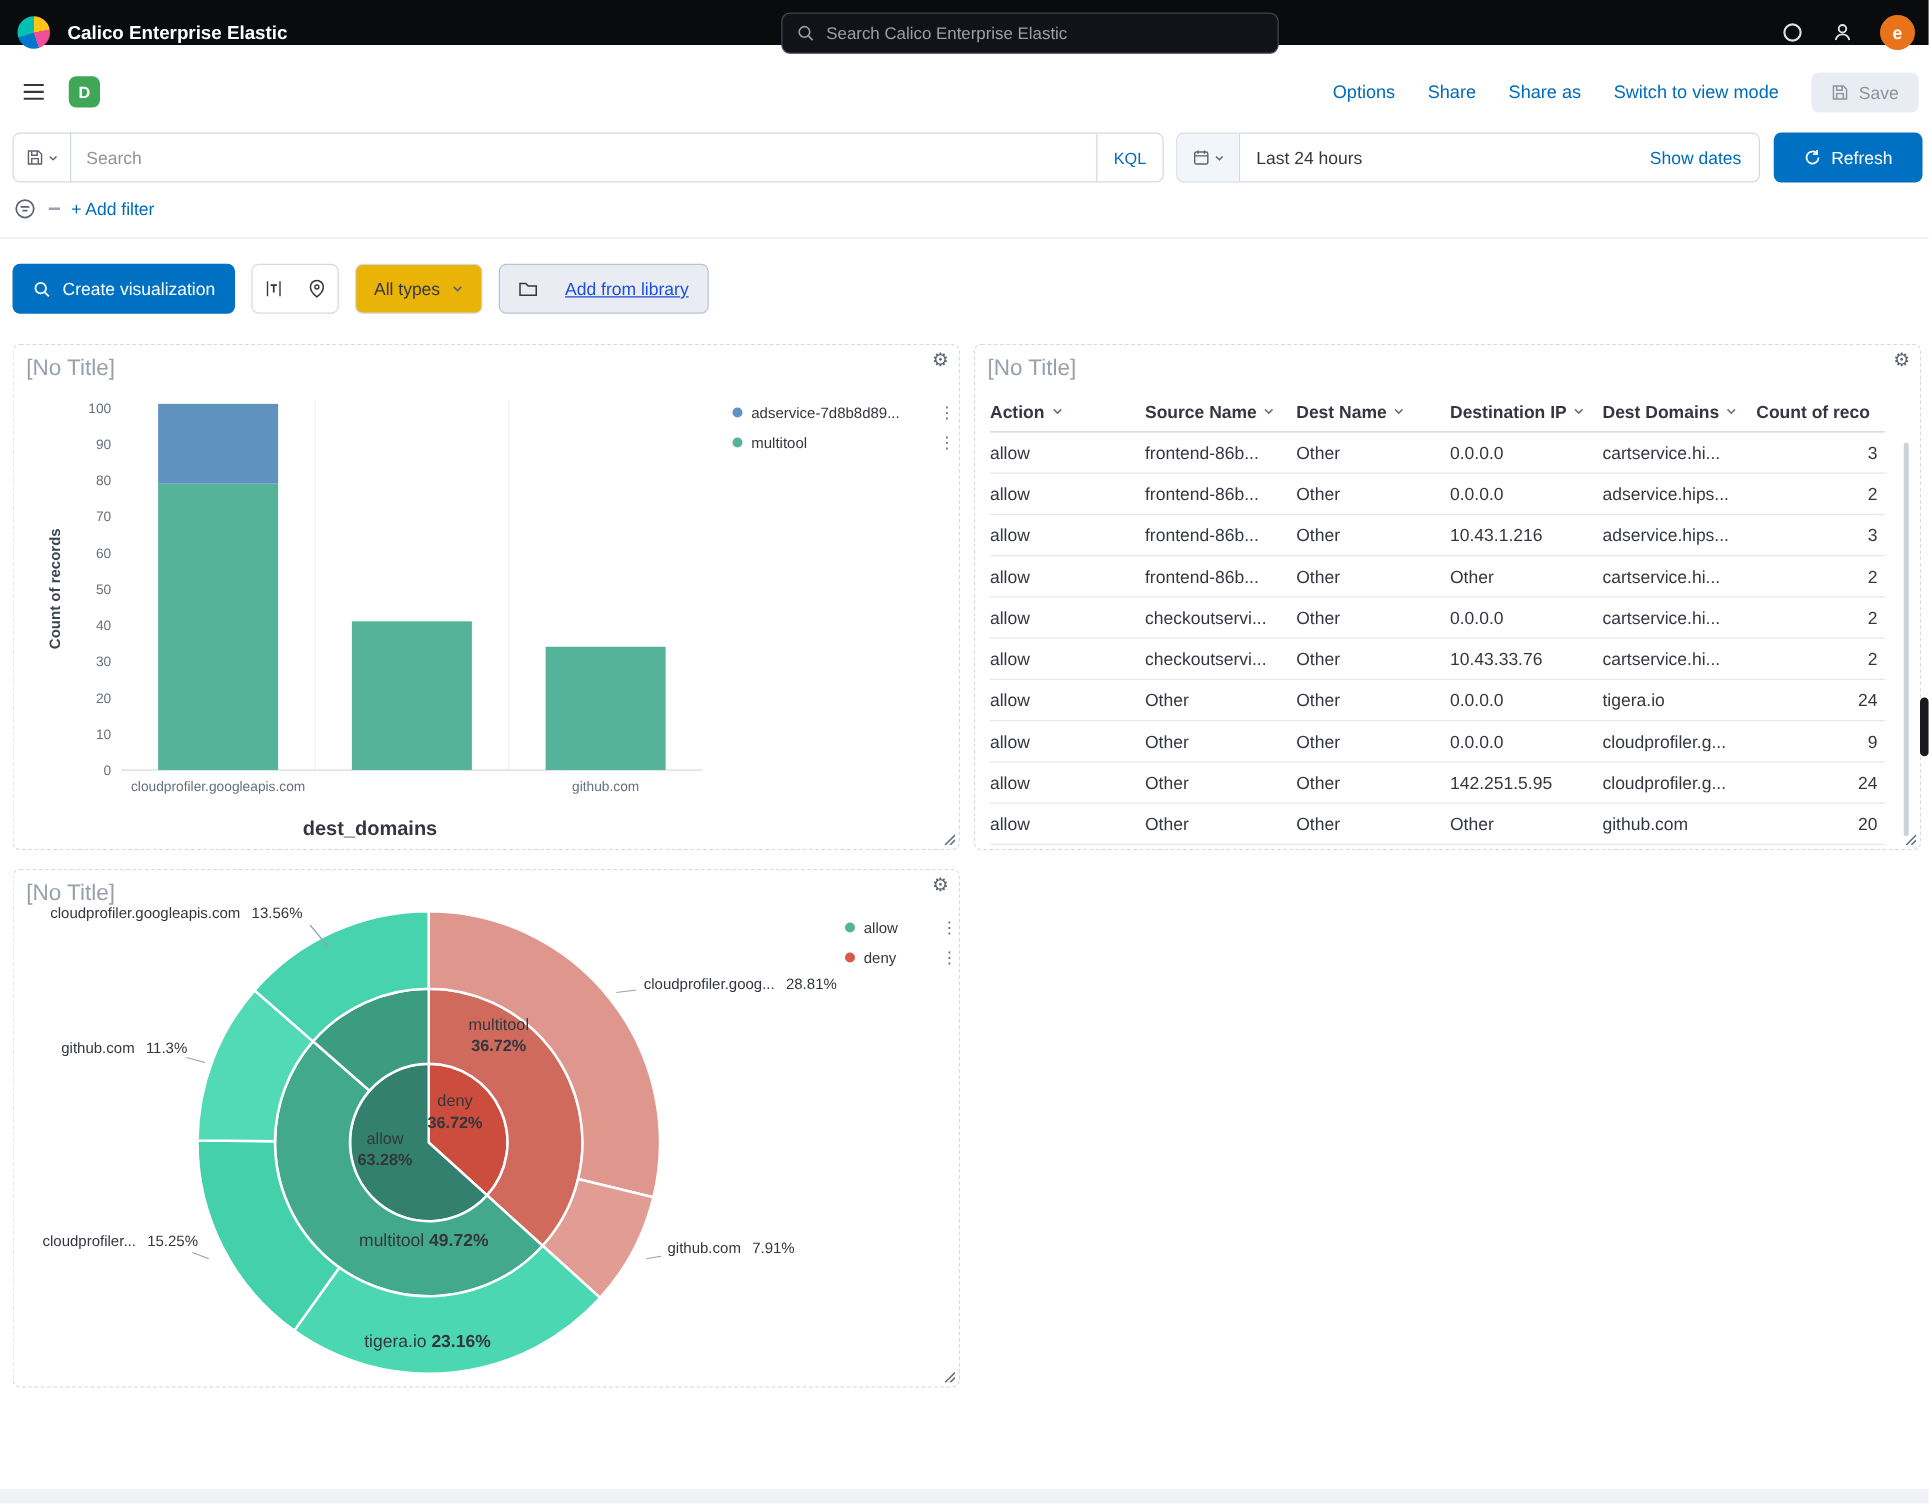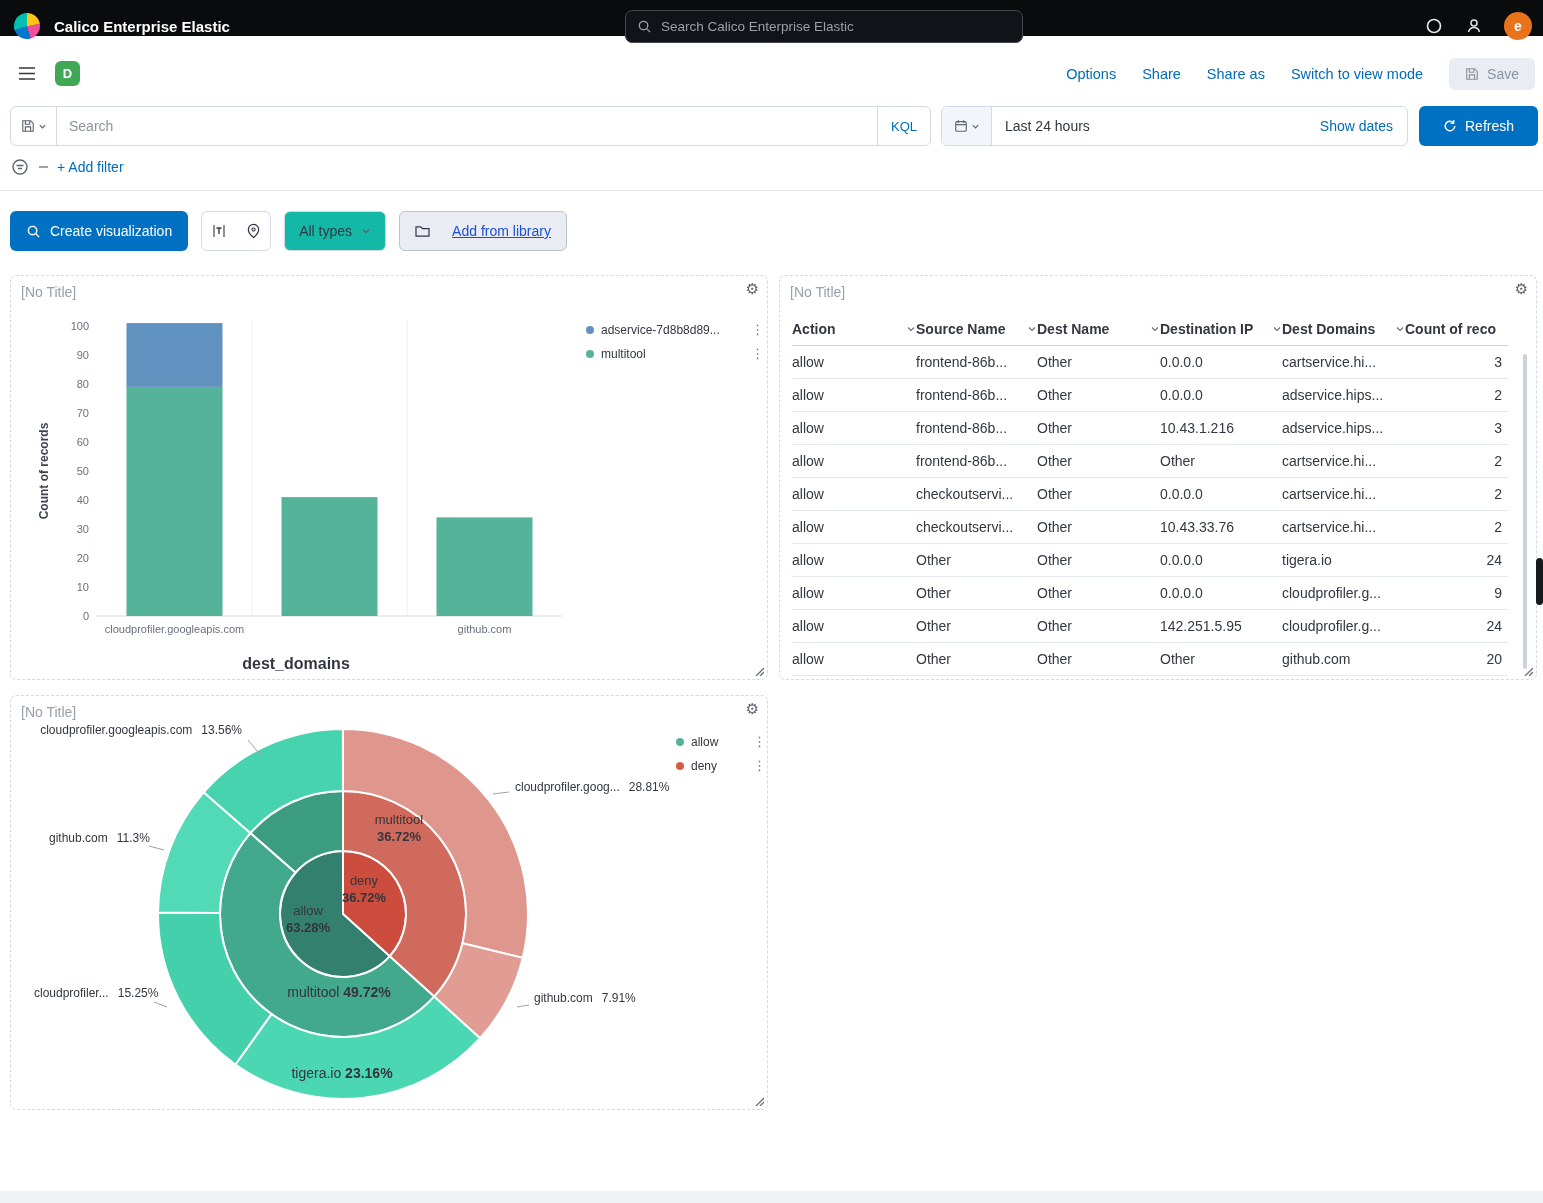--- a/index.html
+++ b/index.html
@@ -59,32 +59,32 @@
   .filter-dash { width:9px; height:2px; background:#98a2b3; }
   .add-filter { color:#006bb8; font-size:14px; cursor:pointer; }
   .section-divider { position:absolute; top:190px; left:0; width:100%; height:1px; background:#e3e7ee; }
 
   
   .viz-toolbar { position:absolute; left:10px; top:211px; height:40px; display:flex; align-items:center; gap:13px; }
   .create-viz { height:40px; background:#0071c2; border-radius:6px; color:#fff; font-size:14px; display:flex; align-items:center;
                 gap:9px; padding:0 16px; cursor:pointer; }
   .icon-group { height:40px; border:1px solid #d3dae6; border-radius:6px; background:#fff; display:flex; align-items:center; }
   .icon-cell { width:34px; height:100%; display:flex; align-items:center; justify-content:center; cursor:pointer; }
-  .all-types { height:40px; border:1px solid #d3dae6; border-radius:6px; background:#14b8a6; display:flex; align-items:center;
+  .all-types { height:40px; border:1px solid #d3dae6; border-radius:6px; background:#eab308; display:flex; align-items:center;
                gap:9px; padding:0 14px; font-size:14px; color:#343741; cursor:pointer; }
   .add-library { height:40px; background:#e9edf3; border:1px solid #b9c3d0; border-radius:6px; display:flex; align-items:center;
                  gap:22px; padding:0 15px; font-size:14px; color:#1d4ed8; cursor:pointer; }
   .add-library span { text-decoration:underline; }
 
   
   .panel { position:absolute; background:#fff; border:1px dashed #d3dae6; border-radius:6px; }
   .panel-bar   { left:10px;  top:275px; width:758px; height:405px; }
   .panel-table { left:779px; top:275px; width:758px; height:405px; }
   .panel-pie   { left:10px;  top:695px; width:758px; height:415px; }
-  .panel-title { position:absolute; top:8px; left:10px; font-size:14px; color:#98a0ab; }
+  .panel-title { position:absolute; top:8px; left:10px; font-size:18px; color:#98a0ab; }
   .panel-gear { position:absolute; top:5px; right:8px; color:#5e646f; font-size:15px; cursor:pointer; line-height:1; }
   .resize-handle { position:absolute; right:3px; bottom:3px; cursor:nwse-resize; }
 
   
   #bar-svg { position:absolute; left:46px; top:38px; }
   .tick { font-size:11px; fill:#69707d; }
   .grid { stroke:#edf0f5; stroke-width:1; }
   .axis { stroke:#d3dae6; stroke-width:1; }
   .bar-ylabel { position:absolute; left:33px; top:195px; transform:translate(-50%,-50%) rotate(-90deg); font-size:12px;
                 font-weight:600; color:#3f4450; white-space:nowrap; }
@@ -93,21 +93,21 @@
   .bar-legend { left:575px; top:46px; width:178px; }
   .pie-legend { left:665px; top:38px; width:90px; }
   .legend-item { display:flex; align-items:center; gap:7px; font-size:12px; color:#343741; }
   .dot { width:8px; height:8px; border-radius:50%; flex:0 0 auto; }
   .legend-dots { margin-left:auto; color:#69707d; font-size:13px; cursor:pointer; }
 
   
   .tbl { position:absolute; left:12px; top:36px; right:28px; }
   .thead, .tr { display:grid; grid-template-columns:124px 121px 123px 122px 123px 1fr; align-items:center; }
   .thead { height:34px; border-bottom:1px solid #cdd3dd; }
-  .th { font-size:14px; font-weight:700; color:#343741; display:flex; align-items:center; gap:5px; cursor:pointer; white-space:nowrap; overflow:hidden;justify-content:space-between; }
+  .th { font-size:14px; font-weight:700; color:#343741; display:flex; align-items:center; gap:5px; cursor:pointer; white-space:nowrap; overflow:hidden; }
   .th.num { justify-content:flex-end; padding-right:6px; }
   .tr { height:33px; border-bottom:1px solid #e4e8ee; }
   .td { font-size:14px; color:#343741; white-space:nowrap; overflow:hidden; }
   .td.num { text-align:right; padding-right:6px; }
   .tbl-scroll { position:absolute; right:9px; top:78px; width:4px; height:315px; background:#ccd2dc; border-radius:2px; cursor:pointer; }
 
   
   #sb-svg { position:absolute; left:0; top:0; }
   .sb-label { position:absolute; transform:translate(-50%,-50%); text-align:center; font-size:13px; color:#33363c;
               line-height:1.3; white-space:nowrap; pointer-events:none; }

